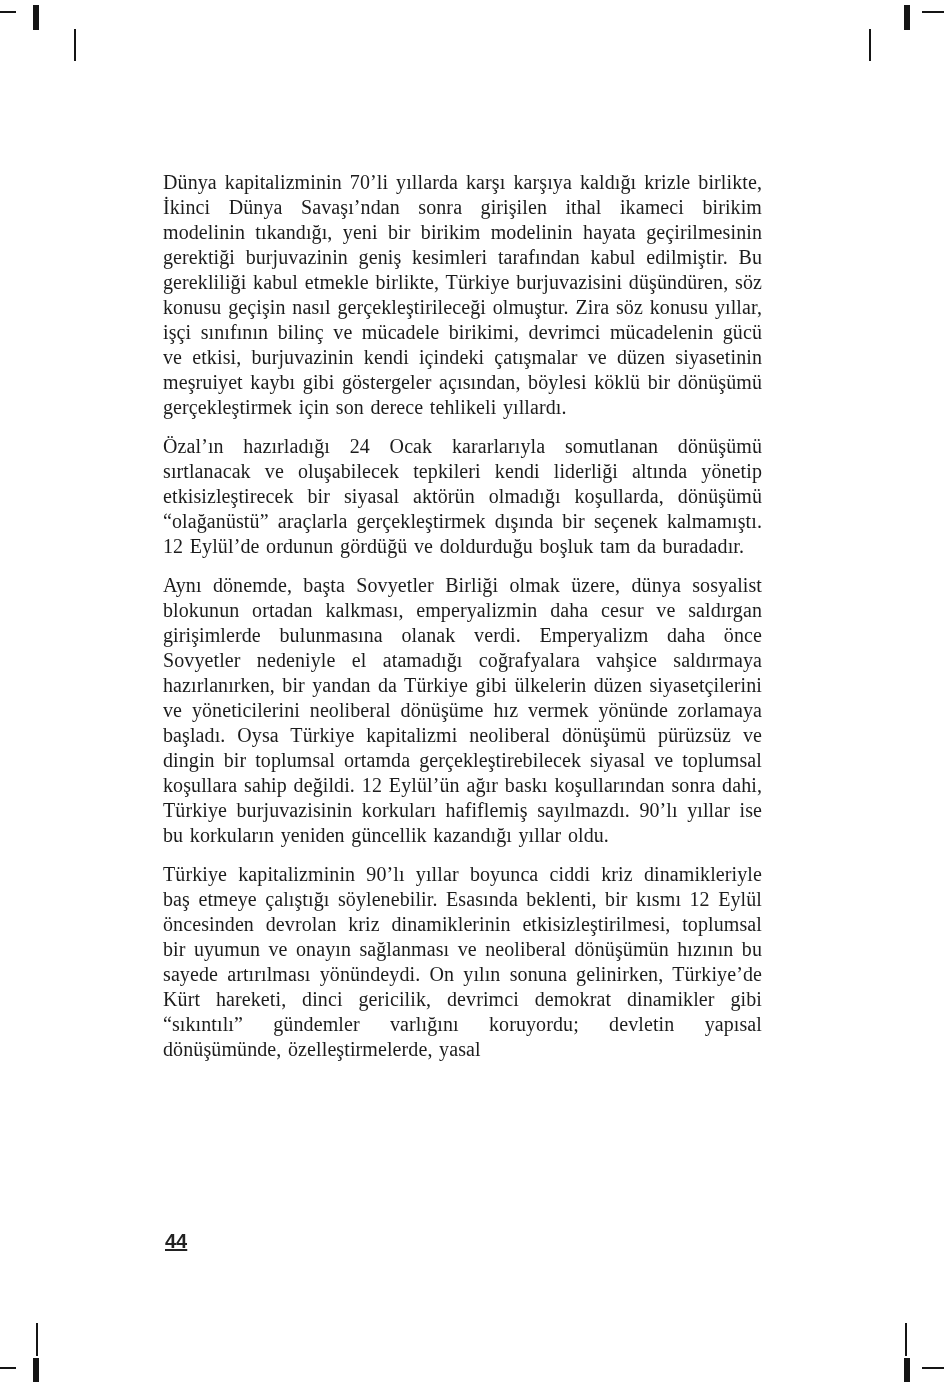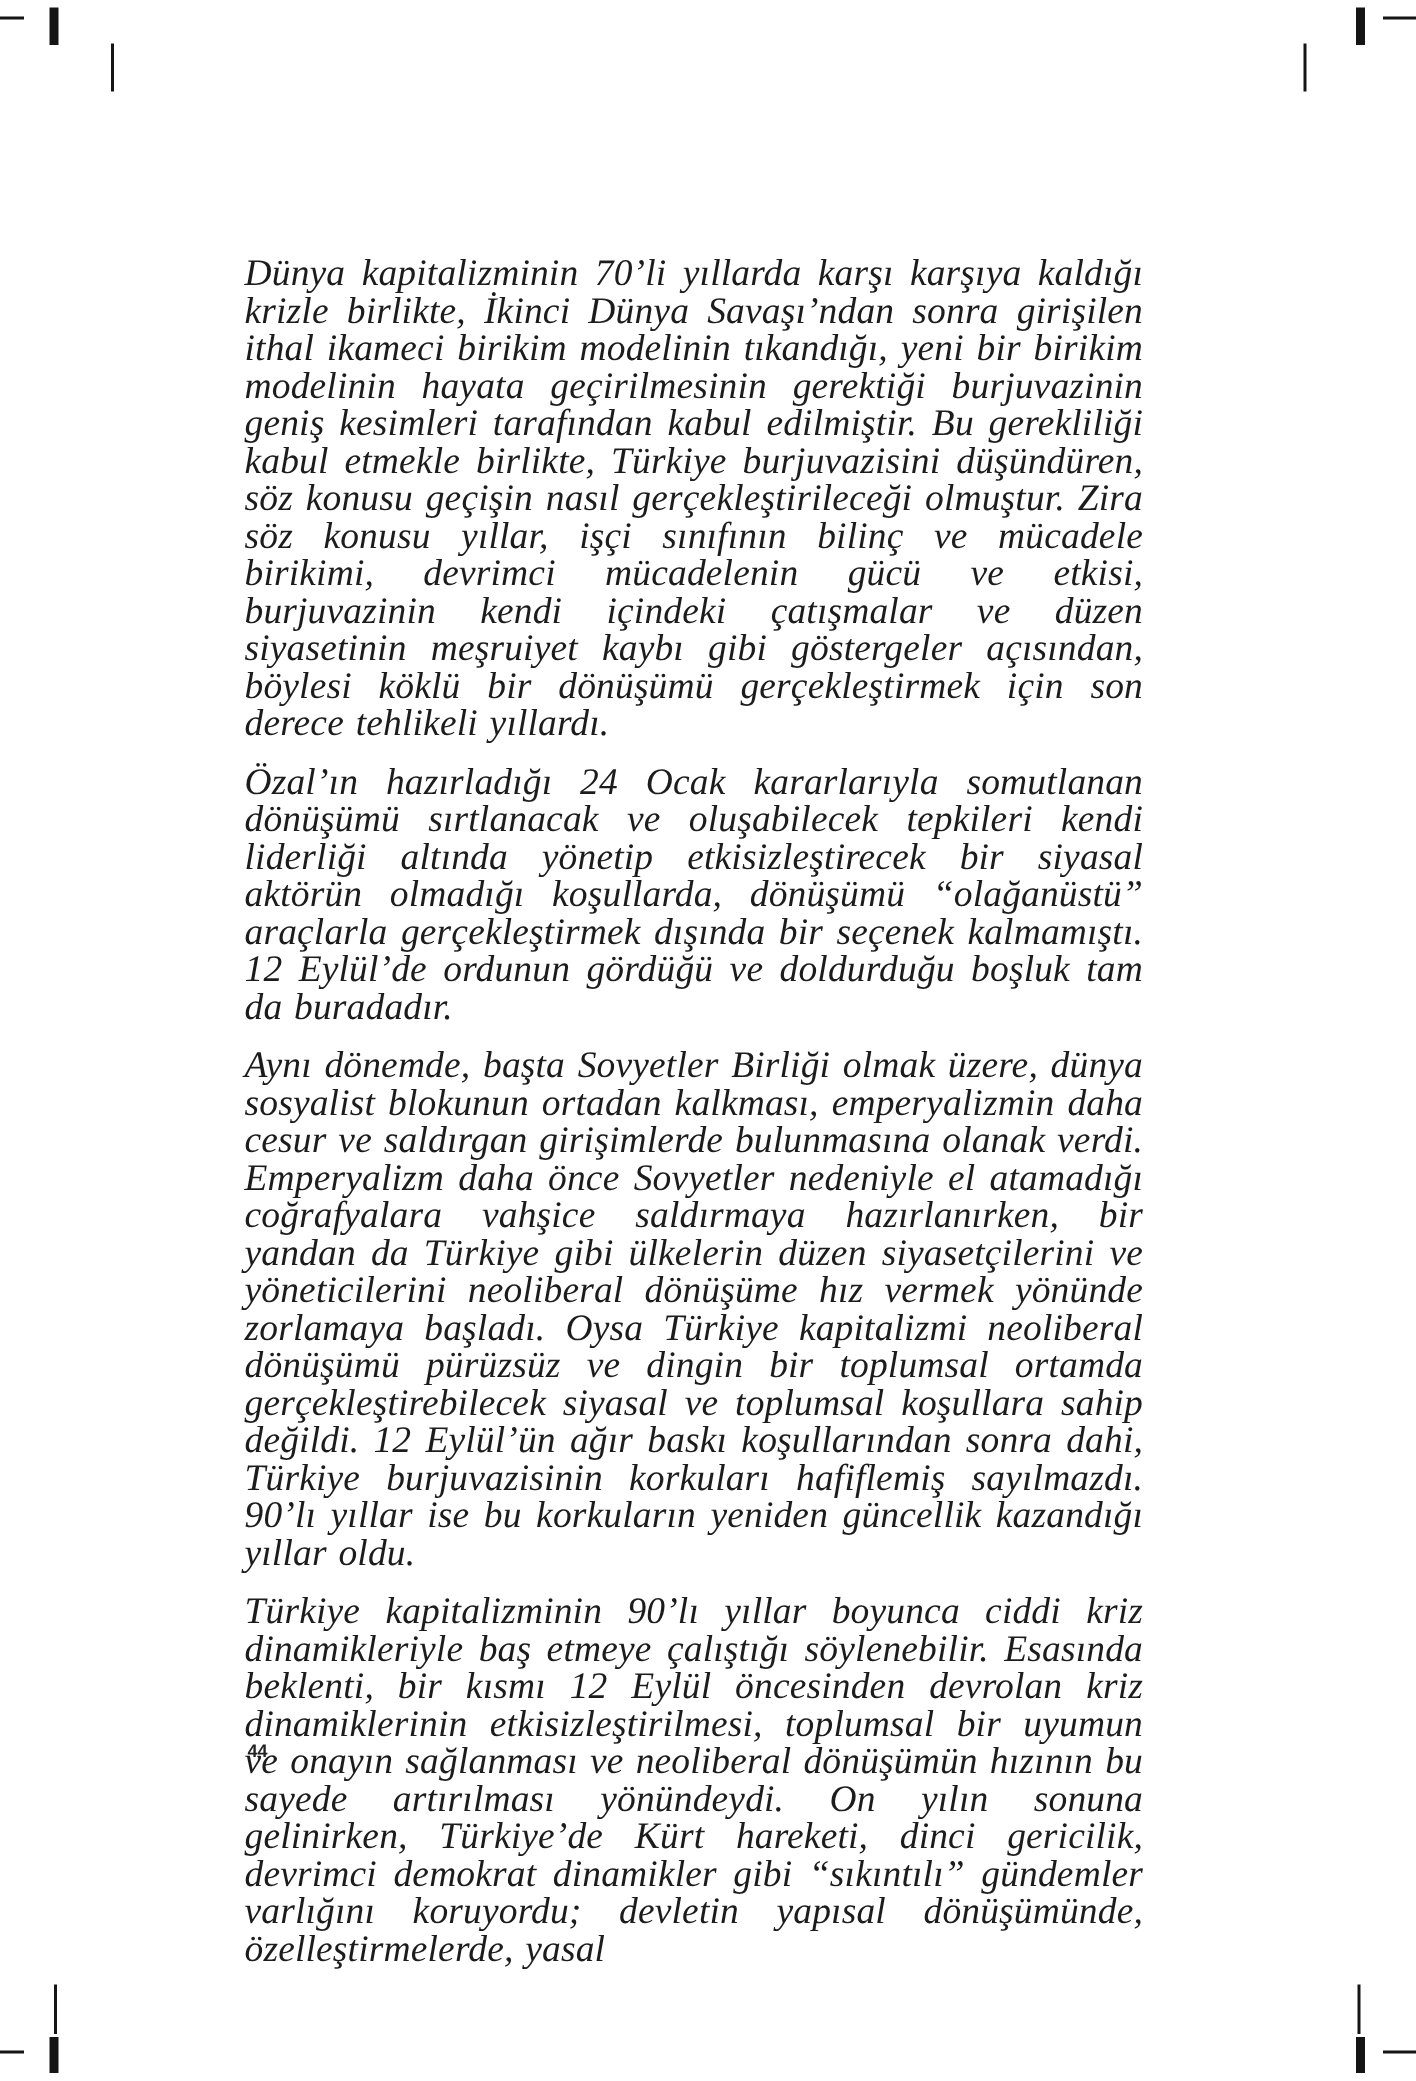--- a/index.html
+++ b/index.html
@@ -29,36 +29,36 @@
       width: 599px;
       color: #1c1c1c;
     }
     .heading {
       font-size: 21px;
       font-weight: 700;
       margin: 0 0 15px 0;
       letter-spacing: 0.2px;
     }
     .para {
-      font-size: 25px;
+      font-size: 20px;
       line-height: 25px;
       text-align: justify;
       margin: 0 0 14px 0;
       word-spacing: 1.5px;
       letter-spacing: 0.1px;
-      font-style: italic;
     }
     .folio {
       position: absolute;
       left: 165px;
-      top: 1160px;
+      top: 1230px;
       font-family: "Liberation Sans", sans-serif;
       font-weight: 700;
-      font-size: 12px;
+      font-size: 20px;
       color: #222222;
+      text-decoration: underline;
     }
   </style>
 </head>
 <body>
 
 <div class="mark" style="left:33px;  top:5px;    width:6px;  height:25px;"></div>
 <div class="mark" style="left:0;     top:11px;   width:16px; height:2px;"></div>
 <div class="mark" style="left:74px;  top:29px;   width:2px;  height:32px;"></div>
 
 <div class="mark" style="left:869px; top:29px;   width:2px;  height:32px;"></div>

